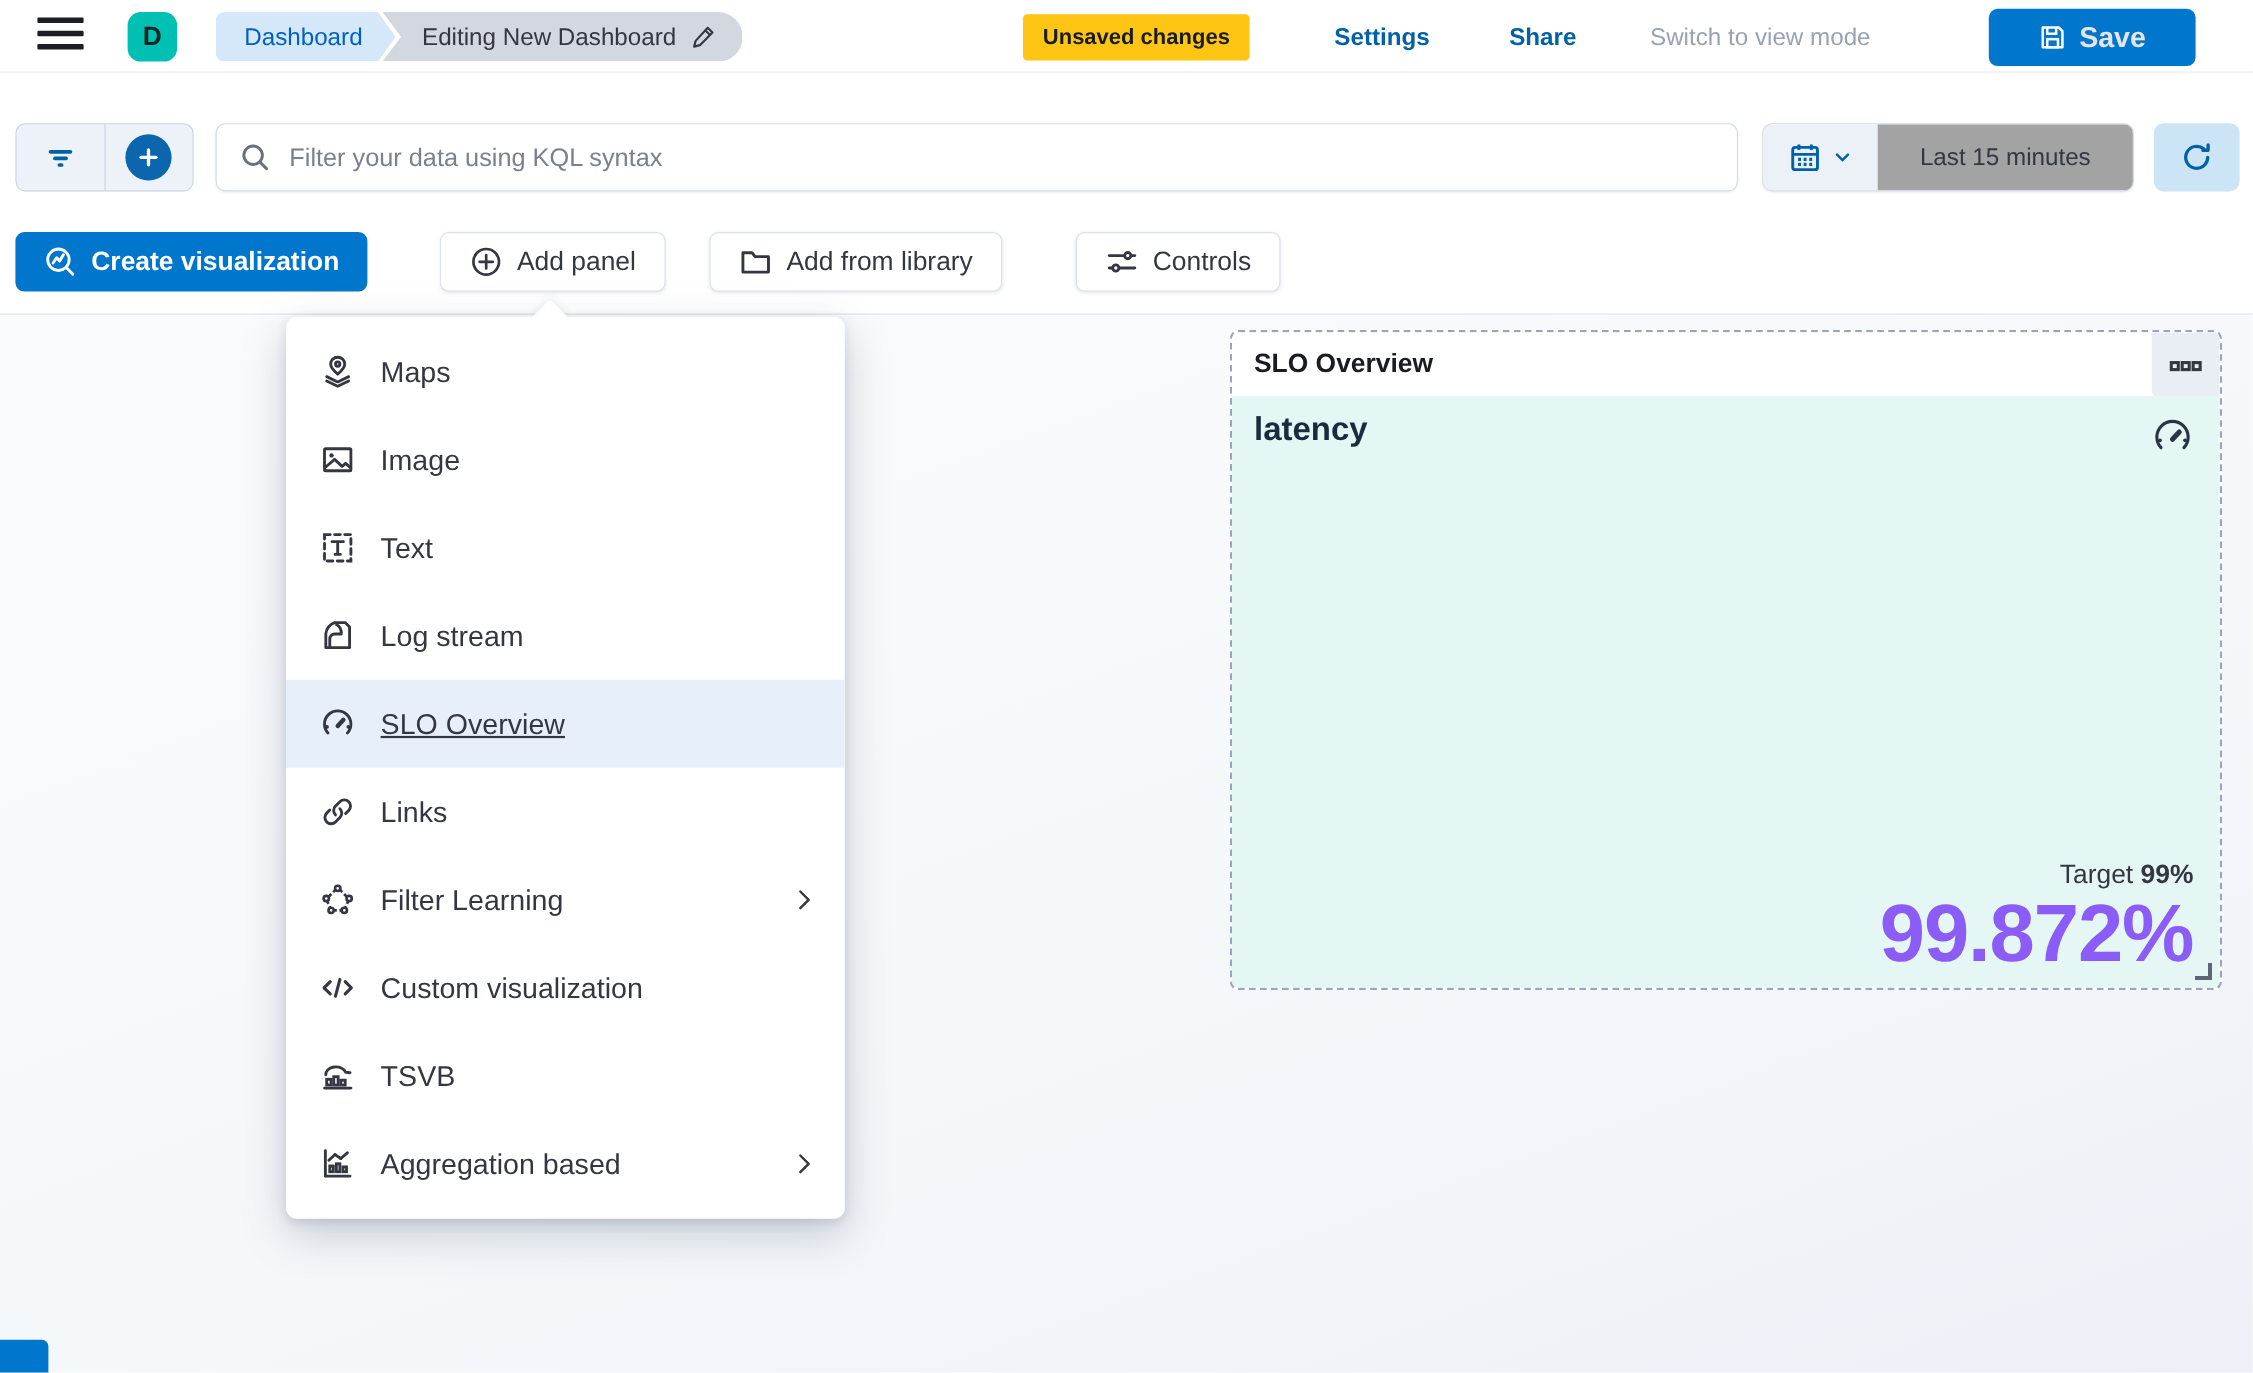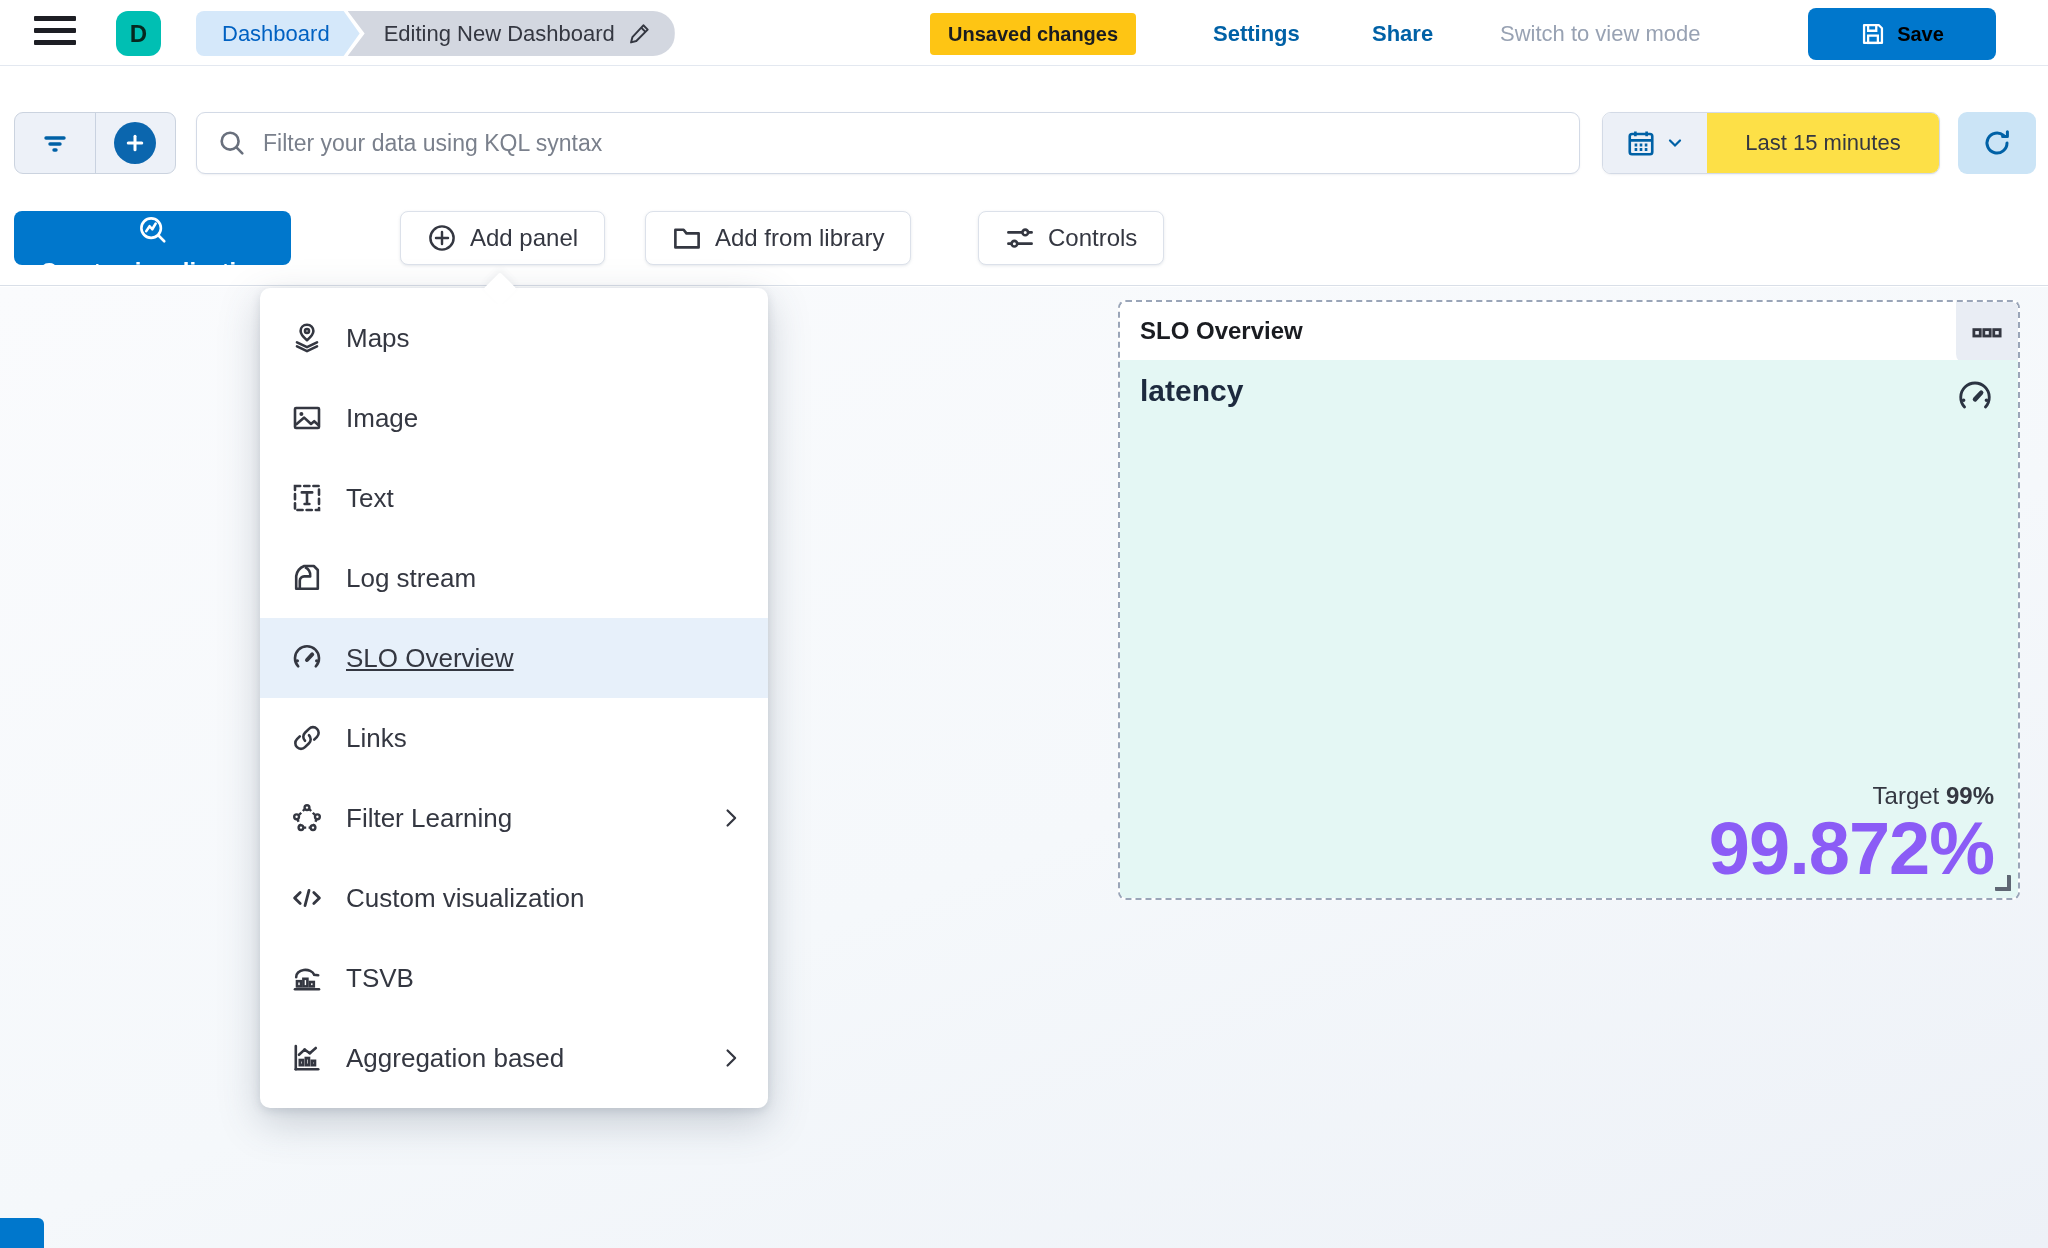--- a/index.html
+++ b/index.html
@@ -43,22 +43,22 @@
     background: #FEC514; color: #1a1c21; font-size: 20px; font-weight: 700;
     display: flex; align-items: center; padding: 0 18px; border-radius: 4px;
   }
   .nav-link { position: absolute; top: 0; height: 68px; display: flex; align-items: center;
     color: #0061A6; font-size: 22px; font-weight: 600; cursor: pointer; }
   .nav-link.settings { left: 1213px; }
   .nav-link.share { left: 1372px; }
   .nav-link.disabled { color: #98A2B3; font-weight: 400; left: 1500px; cursor: default; }
   .btn-save {
     position: absolute; left: 1808px; top: 8px; width: 188px; height: 52px;
-    background: #0077CC; border: none; border-radius: 8px; color: #000000;
-    font-family: inherit; font-size: 20px; font-weight: 700; cursor: pointer;
+    background: #0077CC; border: none; border-radius: 8px; color: #e5e5e5;
+    font-family: inherit; font-size: 26px; font-weight: 700; cursor: pointer;
     display: flex; align-items: center; justify-content: center; gap: 11px;
   }
 
   
   .querybar { position: absolute; left: 0; top: 67px; width: 2048px; height: 133px; background: #fff; }
   .filter-group {
     position: absolute; left: 14px; top: 45px; width: 162px; height: 62px;
     background: #EDF1F8; border: 1px solid #CBD3DF; border-radius: 9px;
     display: flex; align-items: stretch;
   }
@@ -74,32 +74,32 @@
     display: flex; align-items: center; padding: 0 20px; box-shadow: 0 1px 2px rgba(152,162,179,.15);
   }
   .kql-input { border: none; outline: none; flex: 1; font-family: inherit; font-size: 23px; color: #343741; margin-left: 16px; background: transparent; }
   .kql-input::placeholder { color: #7A808C; }
   .date-group {
     position: absolute; left: 1602px; top: 45px; width: 338px; height: 62px;
     border: 1px solid #D3DAE6; border-radius: 9px; display: flex; overflow: hidden; background: #fff;
     box-shadow: 0 1px 2px rgba(152,162,179,.15);
   }
   .date-toggle { width: 104px; background: #ECF0F7; display: flex; align-items: center; justify-content: center; gap: 9px; cursor: pointer; }
-  .date-value { flex: 1; display: flex; align-items: center; justify-content: center; font-size: 22px; color: #343741; cursor: pointer; background: #fde047; }
+  .date-value { flex: 1; display: flex; align-items: center; justify-content: center; font-size: 22px; color: #343741; cursor: pointer; background: #a3a3a3; }
   .btn-refresh {
     position: absolute; left: 1958px; top: 45px; width: 78px; height: 62px;
     background: #CBE4F6; border: none; border-radius: 9px; cursor: pointer;
     display: flex; align-items: center; justify-content: center;
   }
 
   
   .toolbar { position: absolute; left: 0; top: 200px; width: 2048px; height: 86px; background: #fff; border-bottom: 1px solid #D9DfE8; }
   .btn { height: 54px; border-radius: 8px; display: inline-flex; align-items: center; gap: 13px;
     font-family: inherit; font-size: 24px; cursor: pointer; border: none; }
-  .btn-primary { background: #0077CC; color: #fff; font-weight: 600; padding: 4px 26px; flex-direction: column; }
+  .btn-primary { background: #0077CC; color: #fff; font-weight: 600; padding: 4px 26px; }
   .btn-plain { background: #fff; color: #343741; font-weight: 500; border: 1px solid #DCE1EA; box-shadow: 0 1px 3px rgba(152,162,179,.25); padding: 0 26px; }
   .btn-create { position: absolute; left: 14px; top: 11px; }
   .btn-addpanel { position: absolute; left: 400px; top: 11px; }
   .btn-addlib { position: absolute; left: 645px; top: 11px; }
   .btn-controls { position: absolute; left: 978px; top: 11px; }
 
   
   .canvas {
     position: absolute; left: 0; top: 287px; width: 2048px; height: 961px;
     background: linear-gradient(160deg, #FAFBFD 0%, #F5F8FB 55%, #EDF1F7 100%);

